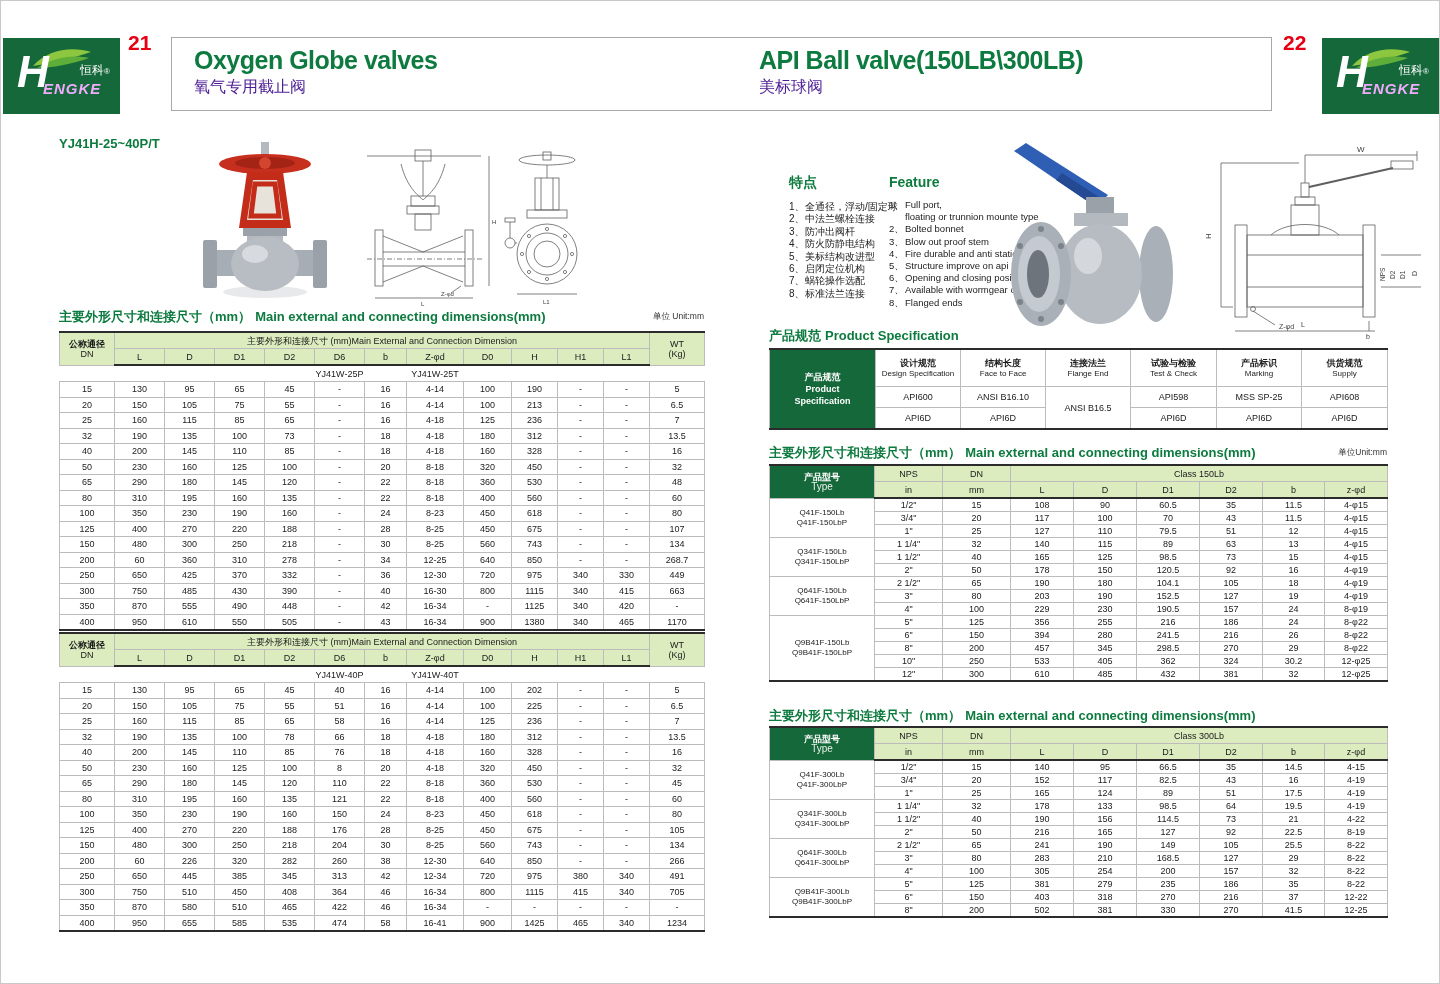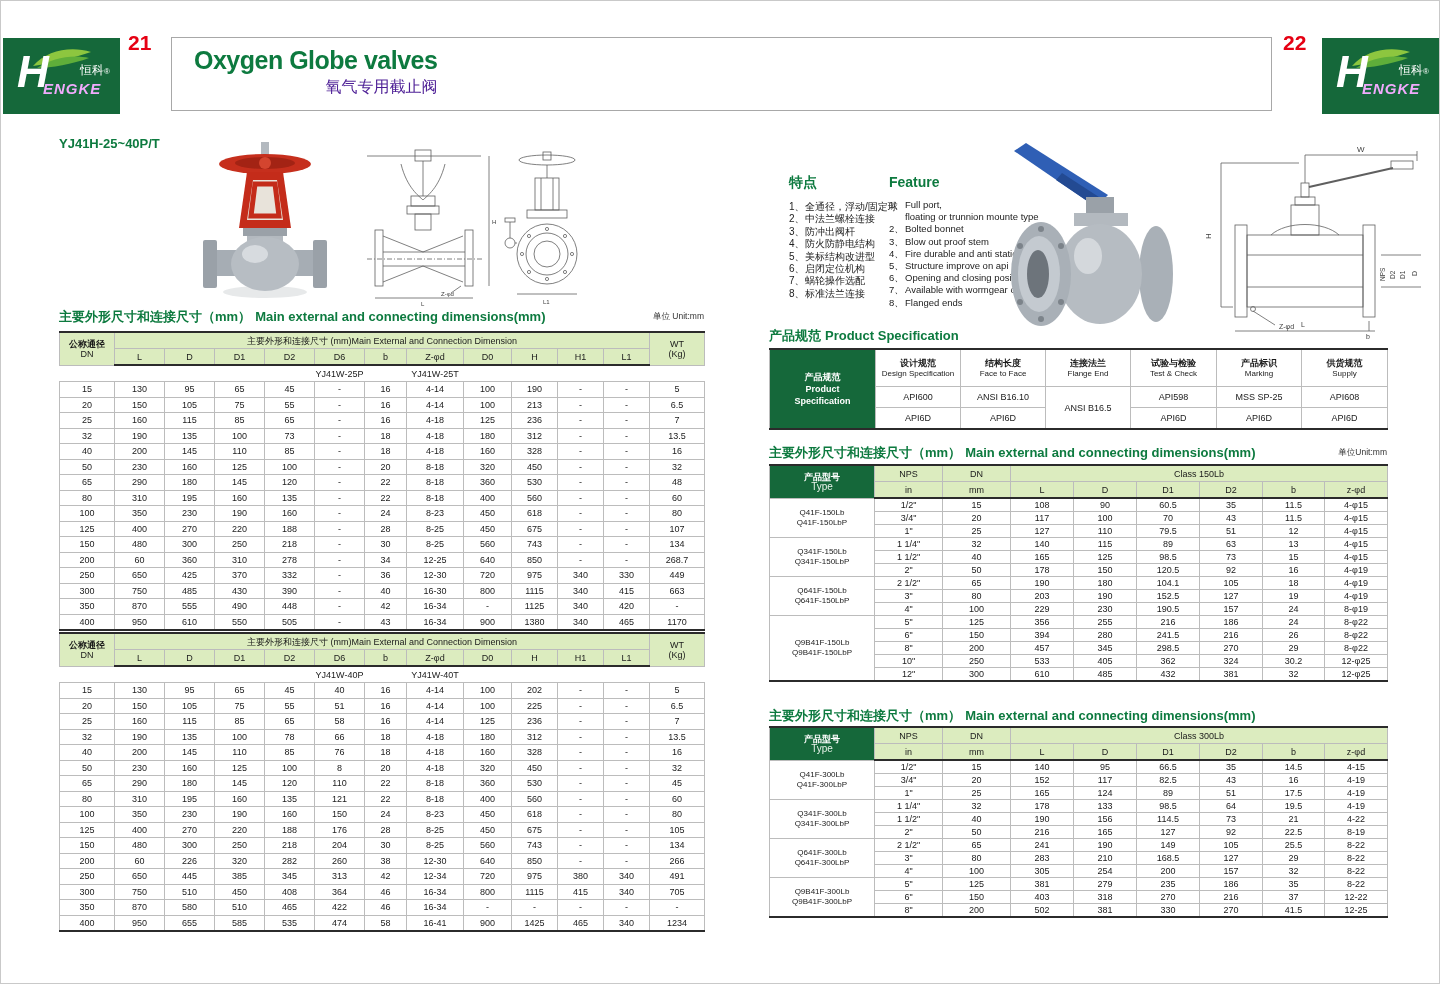--- a/index.html
+++ b/index.html
@@ -13,21 +13,21 @@
   .logo .logo-h{position:absolute;left:14px;top:12px;font-size:44px;font-weight:bold;font-style:italic;color:#fff;line-height:44px;}
   .logo .logo-rest{position:absolute;left:40px;top:42px;font-size:15px;font-weight:bold;font-style:italic;color:#f0abfc;letter-spacing:1px;}
   .logo .logo-cn{position:absolute;right:10px;top:24px;font-size:12px;color:#fff;}
   .logo svg{position:absolute;left:28px;top:6px;}
 
   .pagenum{position:absolute;font-size:21px;font-weight:bold;color:#e60013;line-height:22px;}
   .pagenum-left{left:127px;top:31px;}
   .pagenum-right{left:1282px;top:31px;}
 
   .title-box{position:absolute;left:170px;top:36px;width:1099px;height:72px;border:1px solid #a8a8a8;background:#fff;}
-  .title-group{position:absolute;top:7px;text-align:right;}
+  .title-group{position:absolute;top:7px;}
   .tg-left{left:22px;}
   .tg-right{left:587px;}
   .main-title{font-size:25px;font-weight:bold;color:#0d7a3f;letter-spacing:-0.5px;line-height:30px;}
   .sub-title{font-size:16px;color:#4c1d95;line-height:24px;}
 
   
   .sec-head{position:absolute;display:flex;align-items:flex-end;font-weight:bold;color:#0d7a3f;font-size:13px;line-height:15px;}
   .sec-head .en{margin-left:4px;}
   .sec-head .unit{margin-left:auto;font-weight:normal;color:#333;font-size:8.5px;}
 
@@ -98,20 +98,24 @@
     <div class="logo-cn"><span>恒科</span><span class="sm">®</span></div>
   </div>
 
   <div class="pagenum pagenum-left">21</div>
   <div class="pagenum pagenum-right">22</div>
 
   <div class="title-box">
     <div class="title-group tg-left">
       <div class="main-title">Oxygen Globe valves</div>
       <div class="sub-title">氧气专用截止阀</div>
+    </div>
+    <div class="title-group tg-right">
+      <div class="main-title">API Ball valve(150LB\300LB)</div>
+      <div class="sub-title">美标球阀</div>
     </div>
   </div>
 
   <div class="model-code">YJ41H-25~40P/T</div>
 
   <svg class="fig" style="left:190px;top:141px;" width="148" height="162" viewBox="0 0 148 162">
     <rect x="70" y="0" width="8" height="14" fill="#b3b9bf"></rect>
     <ellipse cx="74" cy="22" rx="46" ry="10" fill="#c62f1d"></ellipse>
     <ellipse cx="74" cy="21" rx="30" ry="6" fill="#a32314"></ellipse>
     <circle cx="74" cy="21" r="6" fill="#d4452f"></circle>

